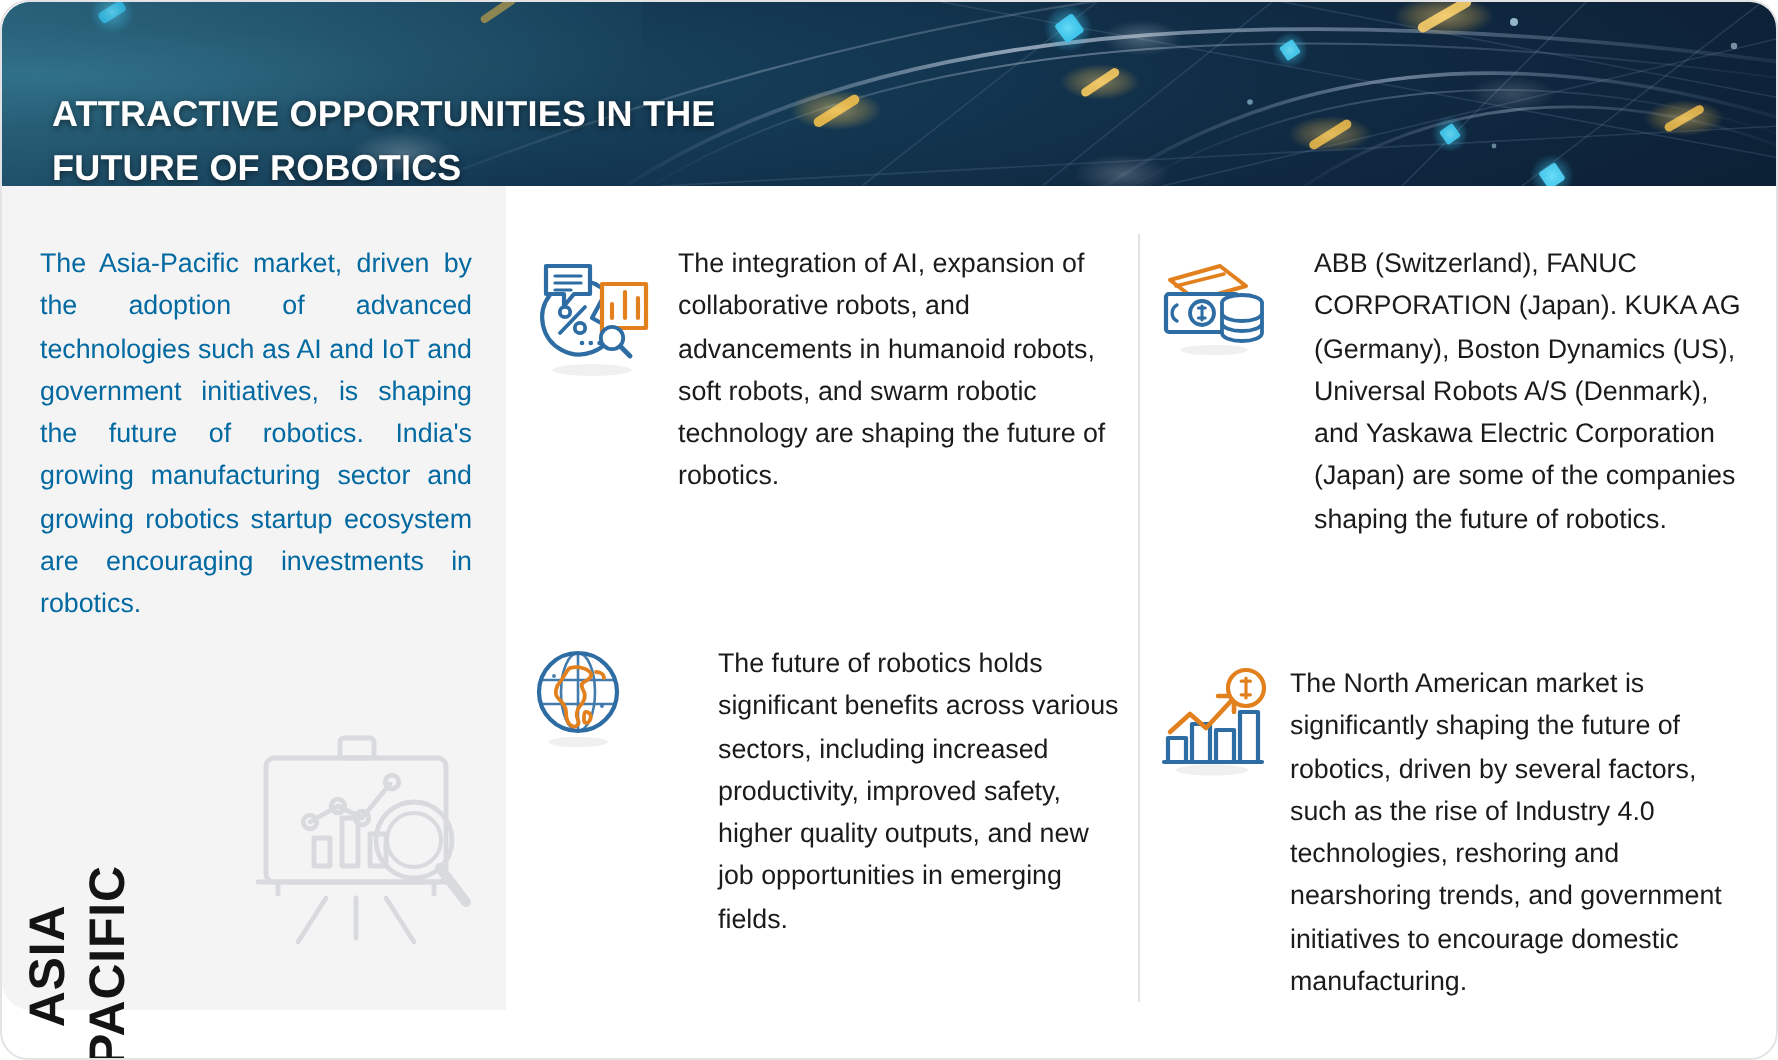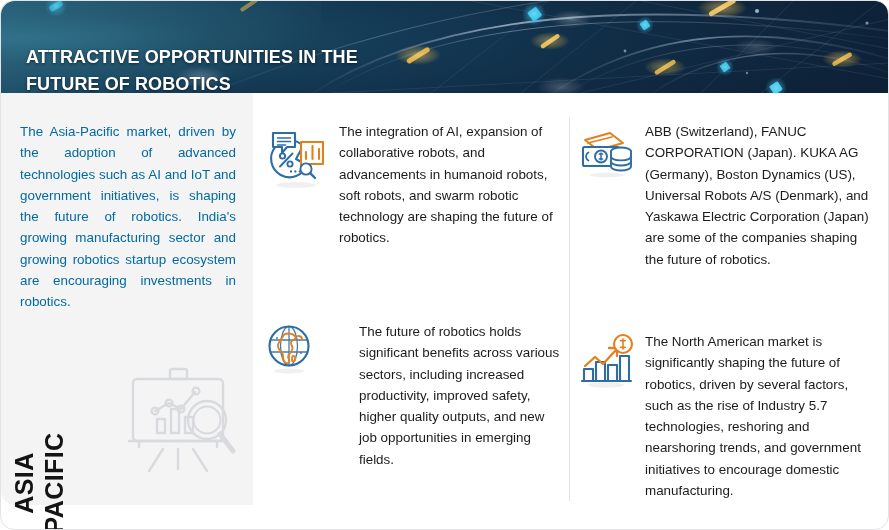--- a/index.html
+++ b/index.html
@@ -134,21 +134,21 @@
   #block-ai .ico   { width: 66px; height: 66px; margin-right: 10px; margin-top: 2px; }
   #block-ai .btext { width: 224px; }
 
   #block-benefits { left: 262px; top: 320px; width: 300px; gap: 32px; }
   #block-benefits .ico   { width: 52px; height: 52px; margin-right: 12px; margin-top: 1px; }
   #block-benefits .btext { width: 230px; }
 
   
   #block-companies { left: 578px; top: 120px; width: 300px; }
   #block-companies .ico   { width: 56px; height: 56px; margin-right: 10px; margin-top: 2px; }
-  #block-companies .btext { width: 228px; }
+  #block-companies .btext { width: 228px; margin-left: 12px; }
 
   #block-northam { left: 578px; top: 330px; width: 300px; }
   #block-northam .ico   { width: 58px; height: 58px; margin-right: 8px; margin-top: 2px; }
   #block-northam .btext { width: 230px; }
 
   .ico svg { display: block; width: 100%; height: 100%; }
 </style>
 </head>
 <body>
 
@@ -408,16 +408,16 @@
 
         <path d="M3 48 H52" stroke="#2e6da4" stroke-width="2.1"></path>
 
         <path d="M6 33 L16 24 L24 31 L37 17" stroke="#e2801e" stroke-width="2.3" fill="none"></path>
         <path d="M30 15 L38 15 L38 23" stroke="#e2801e" stroke-width="2.3" fill="none"></path>
 
         <circle cx="44" cy="11" r="9" stroke="#e2801e" stroke-width="2.1" fill="#ffffff"></circle>
         <path d="M44 6 v10 M41.6 7.6 h4.6 M41.6 14.4 h4.6" stroke="#e2801e" stroke-width="1.6"></path>
       </svg>
     </div>
-    <div class="btext">The North American market is significantly shaping the future of robotics, driven by several factors, such as the rise of Industry 5.7 technologies, reshoring and nearshoring trends, and government initiatives to encourage domestic manufacturing.</div>
+    <div class="btext">The North American market is significantly shaping the future of robotics, driven by several factors, such as the rise of Industry 4.0 technologies, reshoring and nearshoring trends, and government initiatives to encourage domestic manufacturing.</div>
   </div>
 
 </div>
 
 </body></html>

